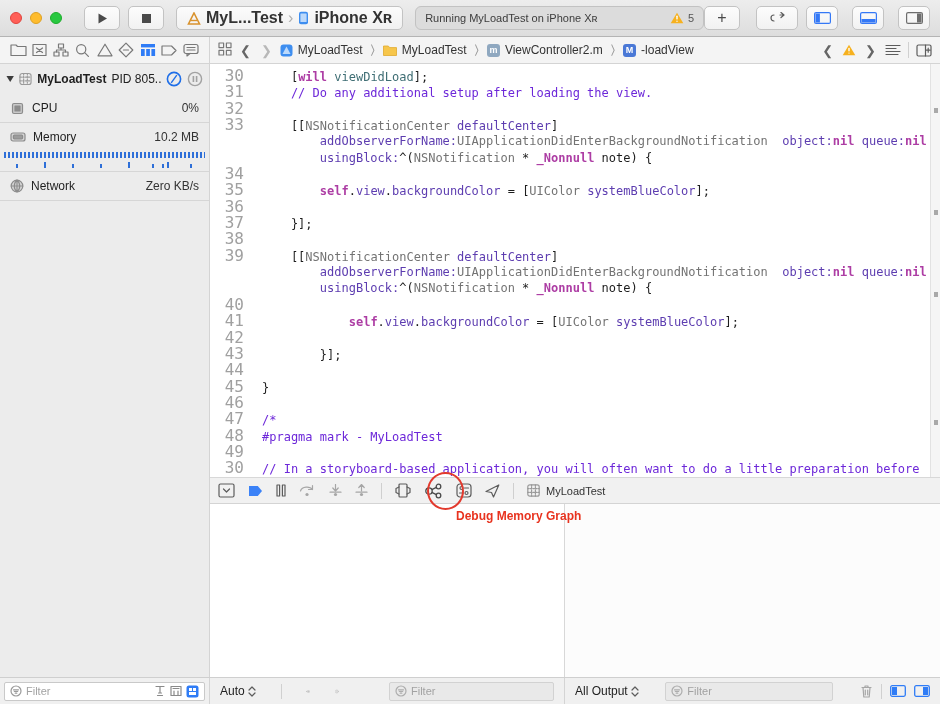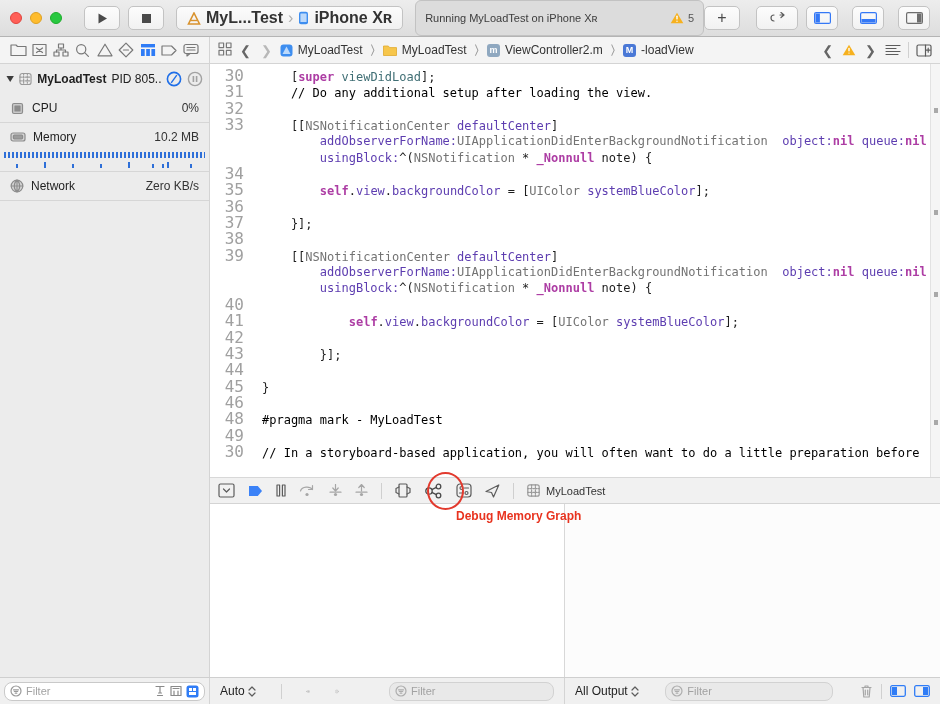--- a/index.html
+++ b/index.html
@@ -15,21 +15,21 @@
   .tl.close { background:#ff5f57; border:1px solid #e0443e; }
   .tl.min { background:#febc2e; border:1px solid #dea123; }
   .tl.max { background:#28c840; border:1px solid #1dad2b; }
   .tbtn { height:24px; min-width:36px; display:flex; align-items:center; justify-content:center;
     background:linear-gradient(#fcfcfc,#f1f1f1); border:1px solid #c3c3c3; border-radius:5px; color:#4a4a4a; }
   .tbtn + .tbtn { margin-left:8px; }
   .scheme { height:24px; margin-left:12px; display:flex; align-items:center; gap:5px; padding:0 10px;
     background:linear-gradient(#fcfcfc,#f1f1f1); border:1px solid #c3c3c3; border-radius:5px;
     font-size:16px; font-weight:bold; color:#333; }
   .crumb-chev { color:#b0b0b0; font-weight:normal; }
-  .status { flex:1; max-width:375px; height:36px; margin-left:12px; display:flex; align-items:center;
+  .status { flex:1; max-width:375px; height:24px; margin-left:12px; display:flex; align-items:center;
     background:#dcdcdc; border:1px solid #c2c2c2; border-radius:6px; padding:0 9px; font-size:11px; color:#3c3c3c;text-align:center; }
   .status .warn-group { margin-left:auto; display:flex; align-items:center; gap:4px; font-size:11px; color:#555; }
   .tb-right { margin-left:auto; display:flex; align-items:center; gap:8px; }
   .panel-group { display:flex; gap:6px; }
 
   
   .row2 { height:27px; display:flex; background:#f4f4f4; border-bottom:1px solid #d4d4d4; }
   .navbar { width:210px; display:flex; align-items:center; justify-content:space-between;
     padding:0 8px; border-right:1px solid #d4d4d4; }
   .nav-ic { width:20px; height:20px; display:flex; align-items:center; justify-content:center; }
@@ -62,42 +62,42 @@
   .editor { height:413px; background:#fff; position:relative; overflow:hidden;
     font-family:"DejaVu Sans Mono", monospace; font-size:12px; padding-top:4px; }
   .crow { height:16.35px; white-space:pre; line-height:16.35px; }
   .lnum { display:inline-block; width:34px; margin-right:18px; text-align:right;
     color:#a0a0a0; font-size:16px; }
   .tok-p { color:#1d1d1d; }
   .tok-k { color:#ad3da4; font-weight:bold; }
   .tok-t { color:#737373; }
   .tok-m { color:#5d3db0; }
   .tok-f { color:#3f6e74; }
-  .tok-c { color:#000000; }
+  .tok-c { color:#6d28d9; }
   .ribbon { position:absolute; right:0; top:0; bottom:0; width:10px; background:#f5f5f5; border-left:1px solid #e2e2e2; }
   .ribbon i { position:absolute; left:3px; width:4px; height:5px; background:#a9a9a9; }
 
   
   .debugbar { height:27px; display:flex; align-items:center; gap:13px; padding:0 8px;
     background:#f1f1f1; border-top:1px solid #d8d8d8; border-bottom:1px solid #d4d4d4;
     font-size:11px; color:#333; }
   .db-sep { width:1px; height:16px; background:#cfcfcf; }
   .db-proc { display:flex; align-items:center; gap:6px; }
 
   
   .debugarea { flex:1; display:flex; background:#000000; position:relative; }
   .da-left { width:355px; border-right:1px solid #d8d8d8; background:#fff; }
   .da-right { flex:1; background:#fcfcfc; }
   .annotation { position:absolute; left:246px; top:5px; font-size:12px; font-weight:bold; color:#e8331f; white-space:nowrap; }
 
   
   .bottombar { height:27px; display:flex; align-items:center; background:#f0f0f0; border-top:1px solid #cfcfcf; font-size:11px; color:#333; }
   .bb-left { width:210px; height:100%; display:flex; align-items:center; padding:0 4px; border-right:1px solid #d4d4d4; }
   .filter-field { height:19px; display:flex; align-items:center; gap:4px; padding:0 5px;
-    background:#fff; border:1px solid #c9c9c9; border-radius:8px; flex:1; }
+    background:#fff; border:1px solid #c9c9c9; border-radius:2px; flex:1; }
   .filter-field.dim { background:#e9e9e9; border-color:#d2d2d2; }
   .placeholder { color:#a2a2a2; font-size:11px; }
   .bb-mid { width:355px; height:100%; display:flex; align-items:center; gap:25px; padding:0 10px; border-right:1px solid #d4d4d4; }
   .bb-right { flex:1; height:100%; display:flex; align-items:center; gap:8px; padding:0 10px; }
   .popup { display:flex; align-items:center; gap:3px; font-size:12px; color:#222; }
   .bb-sep { width:1px; height:15px; background:#d0d0d0; }
   .grow { flex:1; }
   .ff-mid { flex:0 0 165px; }
   .ff-con { flex:0 0 168px; }
 
@@ -365,41 +365,42 @@
         <span>Network</span>
         <span class="gauge-val">Zero KB/s</span>
       </div>
       <div class="hairline"></div>
     </div>
 
     <div class="rightcol">
 
       <div class="editor">
         <div>
-            <div class="crow"><span class="lnum">30</span><span><span class="tok-p">    [</span><span class="tok-k">super</span><span class="tok-p"> </span><span class="tok-f">viewDidLoad</span><span class="tok-p">];</span></span></div>
+            <div class="crow"><span class="lnum">30</span><span><span class="tok-p">    [</span><span class="tok-k">will</span><span class="tok-p"> </span><span class="tok-f">viewDidLoad</span><span class="tok-p">];</span></span></div>
             <div class="crow"><span class="lnum">31</span><span><span class="tok-c">    // Do any additional setup after loading the view.</span></span></div>
             <div class="crow"><span class="lnum">32</span><span></span></div>
             <div class="crow"><span class="lnum">33</span><span><span class="tok-p">    [[</span><span class="tok-t">NSNotificationCenter</span><span class="tok-p"> </span><span class="tok-m">defaultCenter</span><span class="tok-p">]</span></span></div>
             <div class="crow"><span class="lnum"></span><span><span class="tok-p">        </span><span class="tok-m">addObserverForName:</span><span class="tok-t">UIApplicationDidEnterBackgroundNotification</span><span class="tok-p">  </span><span class="tok-m">object:</span><span class="tok-k">nil</span><span class="tok-p"> </span><span class="tok-m">queue:</span><span class="tok-k">nil</span></span></div>
             <div class="crow"><span class="lnum"></span><span><span class="tok-p">        </span><span class="tok-m">usingBlock:</span><span class="tok-p">^(</span><span class="tok-t">NSNotification</span><span class="tok-p"> * </span><span class="tok-k">_Nonnull</span><span class="tok-p"> note) {</span></span></div>
             <div class="crow"><span class="lnum">34</span><span></span></div>
             <div class="crow"><span class="lnum">35</span><span><span class="tok-p">        </span><span class="tok-k">self</span><span class="tok-p">.</span><span class="tok-m">view</span><span class="tok-p">.</span><span class="tok-m">backgroundColor</span><span class="tok-p"> = [</span><span class="tok-t">UIColor</span><span class="tok-p"> </span><span class="tok-m">systemBlueColor</span><span class="tok-p">];</span></span></div>
             <div class="crow"><span class="lnum">36</span><span></span></div>
             <div class="crow"><span class="lnum">37</span><span><span class="tok-p">    }];</span></span></div>
             <div class="crow"><span class="lnum">38</span><span></span></div>
             <div class="crow"><span class="lnum">39</span><span><span class="tok-p">    [[</span><span class="tok-t">NSNotificationCenter</span><span class="tok-p"> </span><span class="tok-m">defaultCenter</span><span class="tok-p">]</span></span></div>
             <div class="crow"><span class="lnum"></span><span><span class="tok-p">        </span><span class="tok-m">addObserverForName:</span><span class="tok-t">UIApplicationDidEnterBackgroundNotification</span><span class="tok-p">  </span><span class="tok-m">object:</span><span class="tok-k">nil</span><span class="tok-p"> </span><span class="tok-m">queue:</span><span class="tok-k">nil</span></span></div>
             <div class="crow"><span class="lnum"></span><span><span class="tok-p">        </span><span class="tok-m">usingBlock:</span><span class="tok-p">^(</span><span class="tok-t">NSNotification</span><span class="tok-p"> * </span><span class="tok-k">_Nonnull</span><span class="tok-p"> note) {</span></span></div>
             <div class="crow"><span class="lnum">40</span><span></span></div>
             <div class="crow"><span class="lnum">41</span><span><span class="tok-p">            </span><span class="tok-k">self</span><span class="tok-p">.</span><span class="tok-m">view</span><span class="tok-p">.</span><span class="tok-m">backgroundColor</span><span class="tok-p"> = [</span><span class="tok-t">UIColor</span><span class="tok-p"> </span><span class="tok-m">systemBlueColor</span><span class="tok-p">];</span></span></div>
             <div class="crow"><span class="lnum">42</span><span></span></div>
             <div class="crow"><span class="lnum">43</span><span><span class="tok-p">        }];</span></span></div>
             <div class="crow"><span class="lnum">44</span><span></span></div>
             <div class="crow"><span class="lnum">45</span><span><span class="tok-p">}</span></span></div>
             <div class="crow"><span class="lnum">46</span><span></span></div>
+            <div class="crow"><span class="lnum">47</span><span><span class="tok-c">/*</span></span></div>
             <div class="crow"><span class="lnum">48</span><span><span class="tok-c">#pragma mark - MyLoadTest</span></span></div>
             <div class="crow"><span class="lnum">49</span><span></span></div>
             <div class="crow"><span class="lnum">30</span><span><span class="tok-c">// In a storyboard-based application, you will often want to do a little preparation before</span></span></div>
           </div>
         <div class="ribbon">
           <i style="top:44px;"></i>
             <i style="top:146px;"></i>
             <i style="top:228px;"></i>
             <i style="top:356px;"></i>
         </div>

